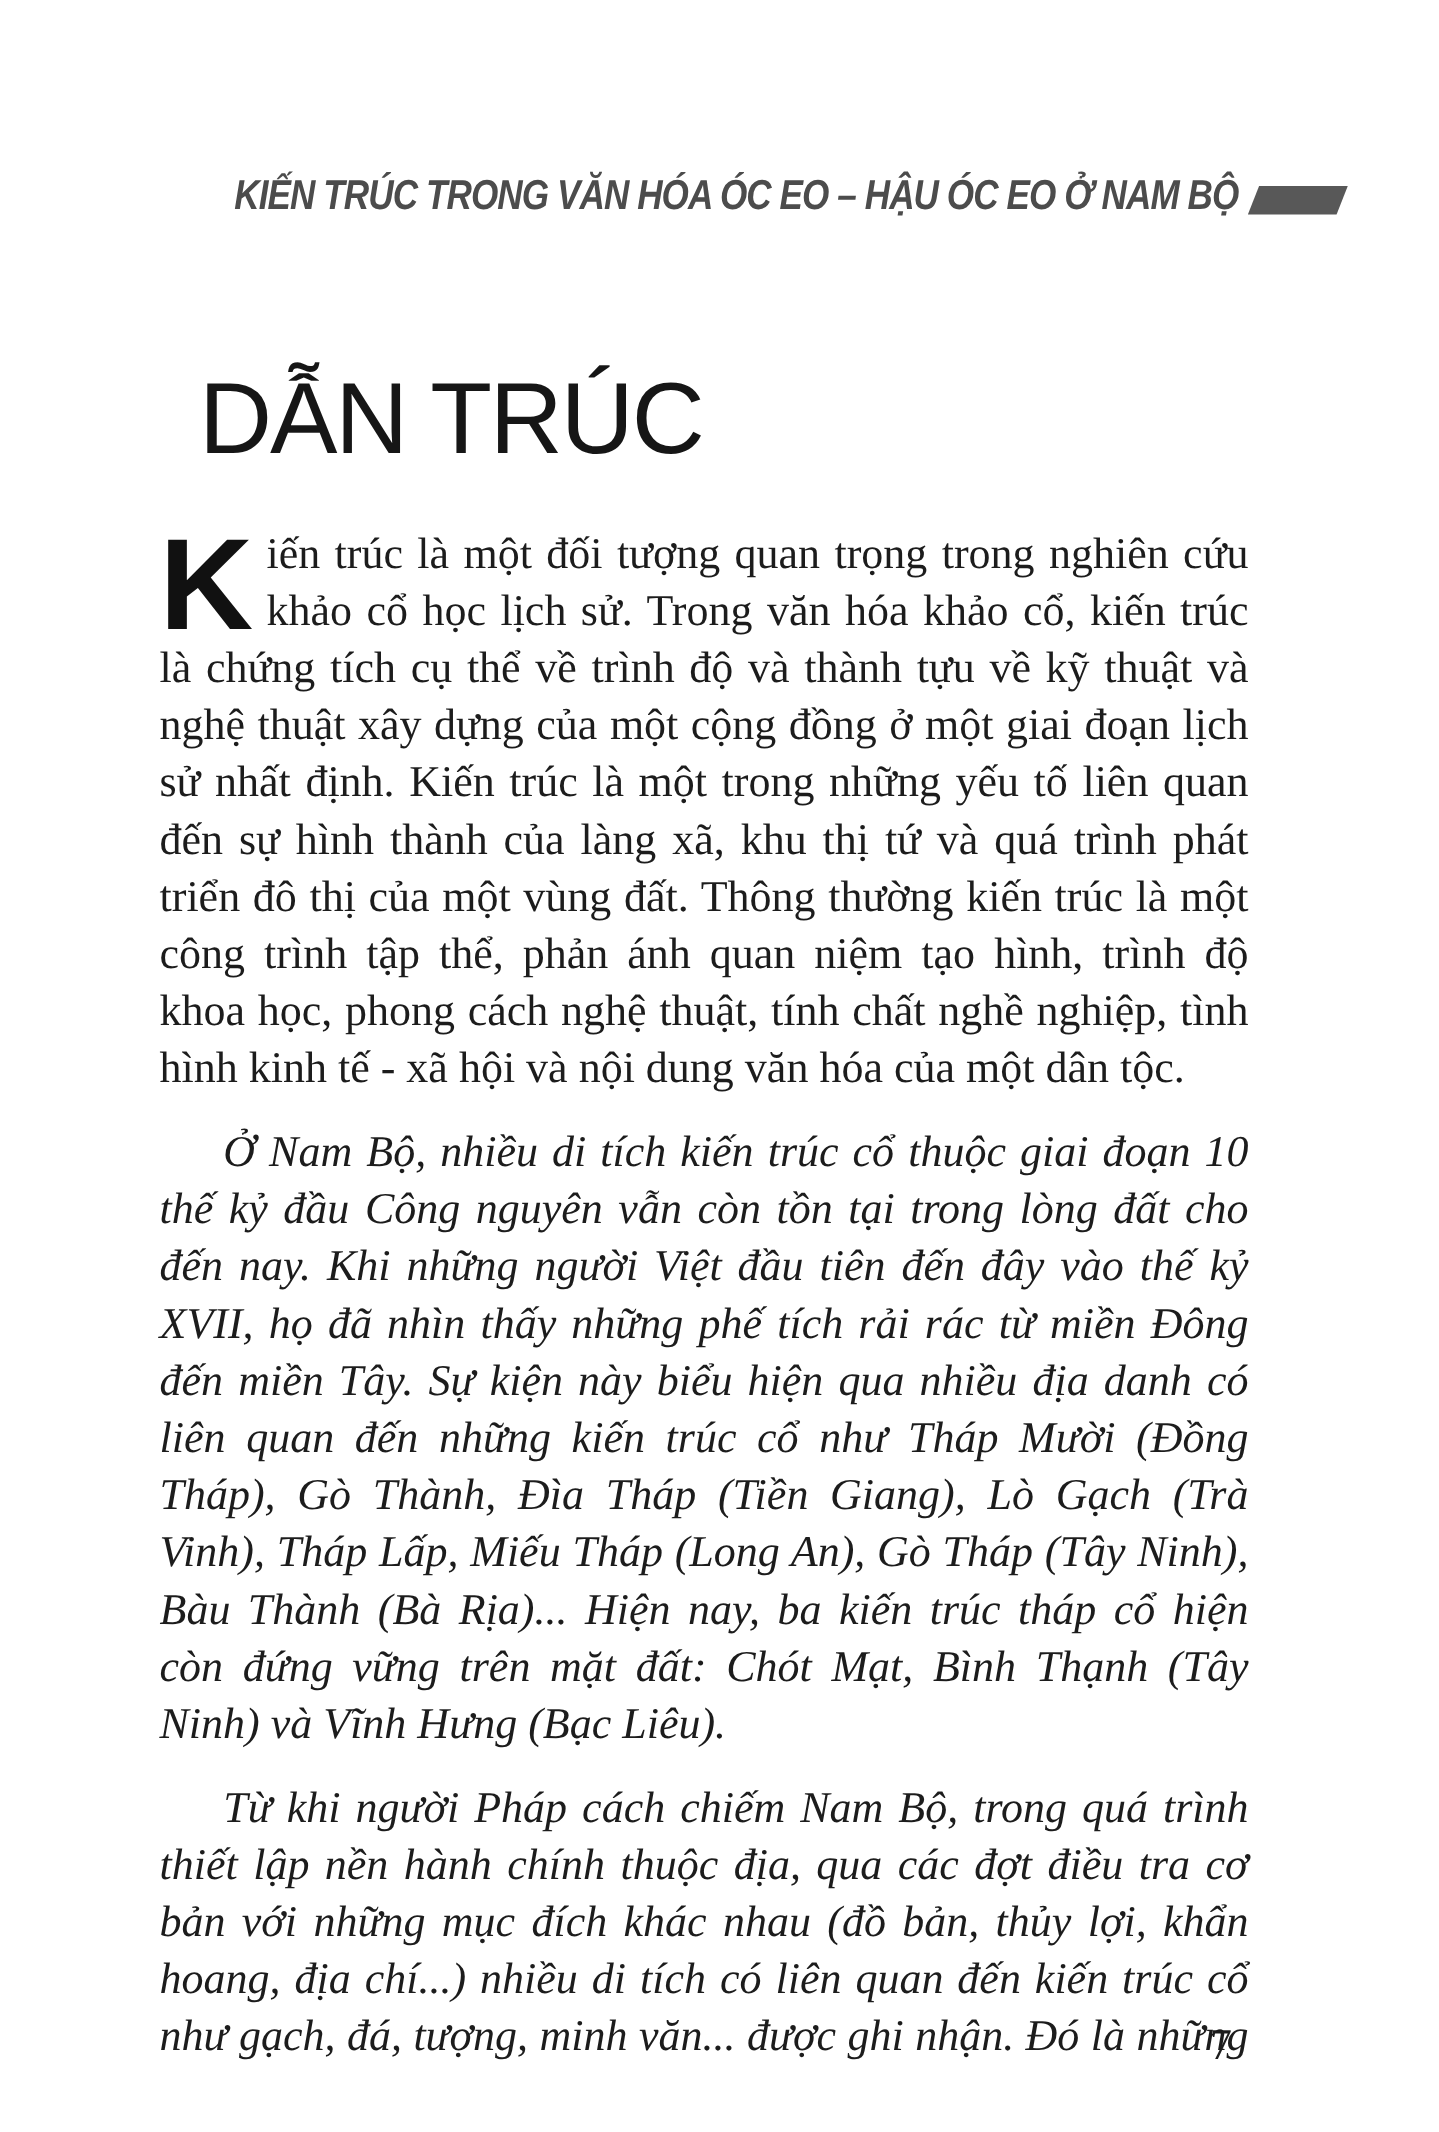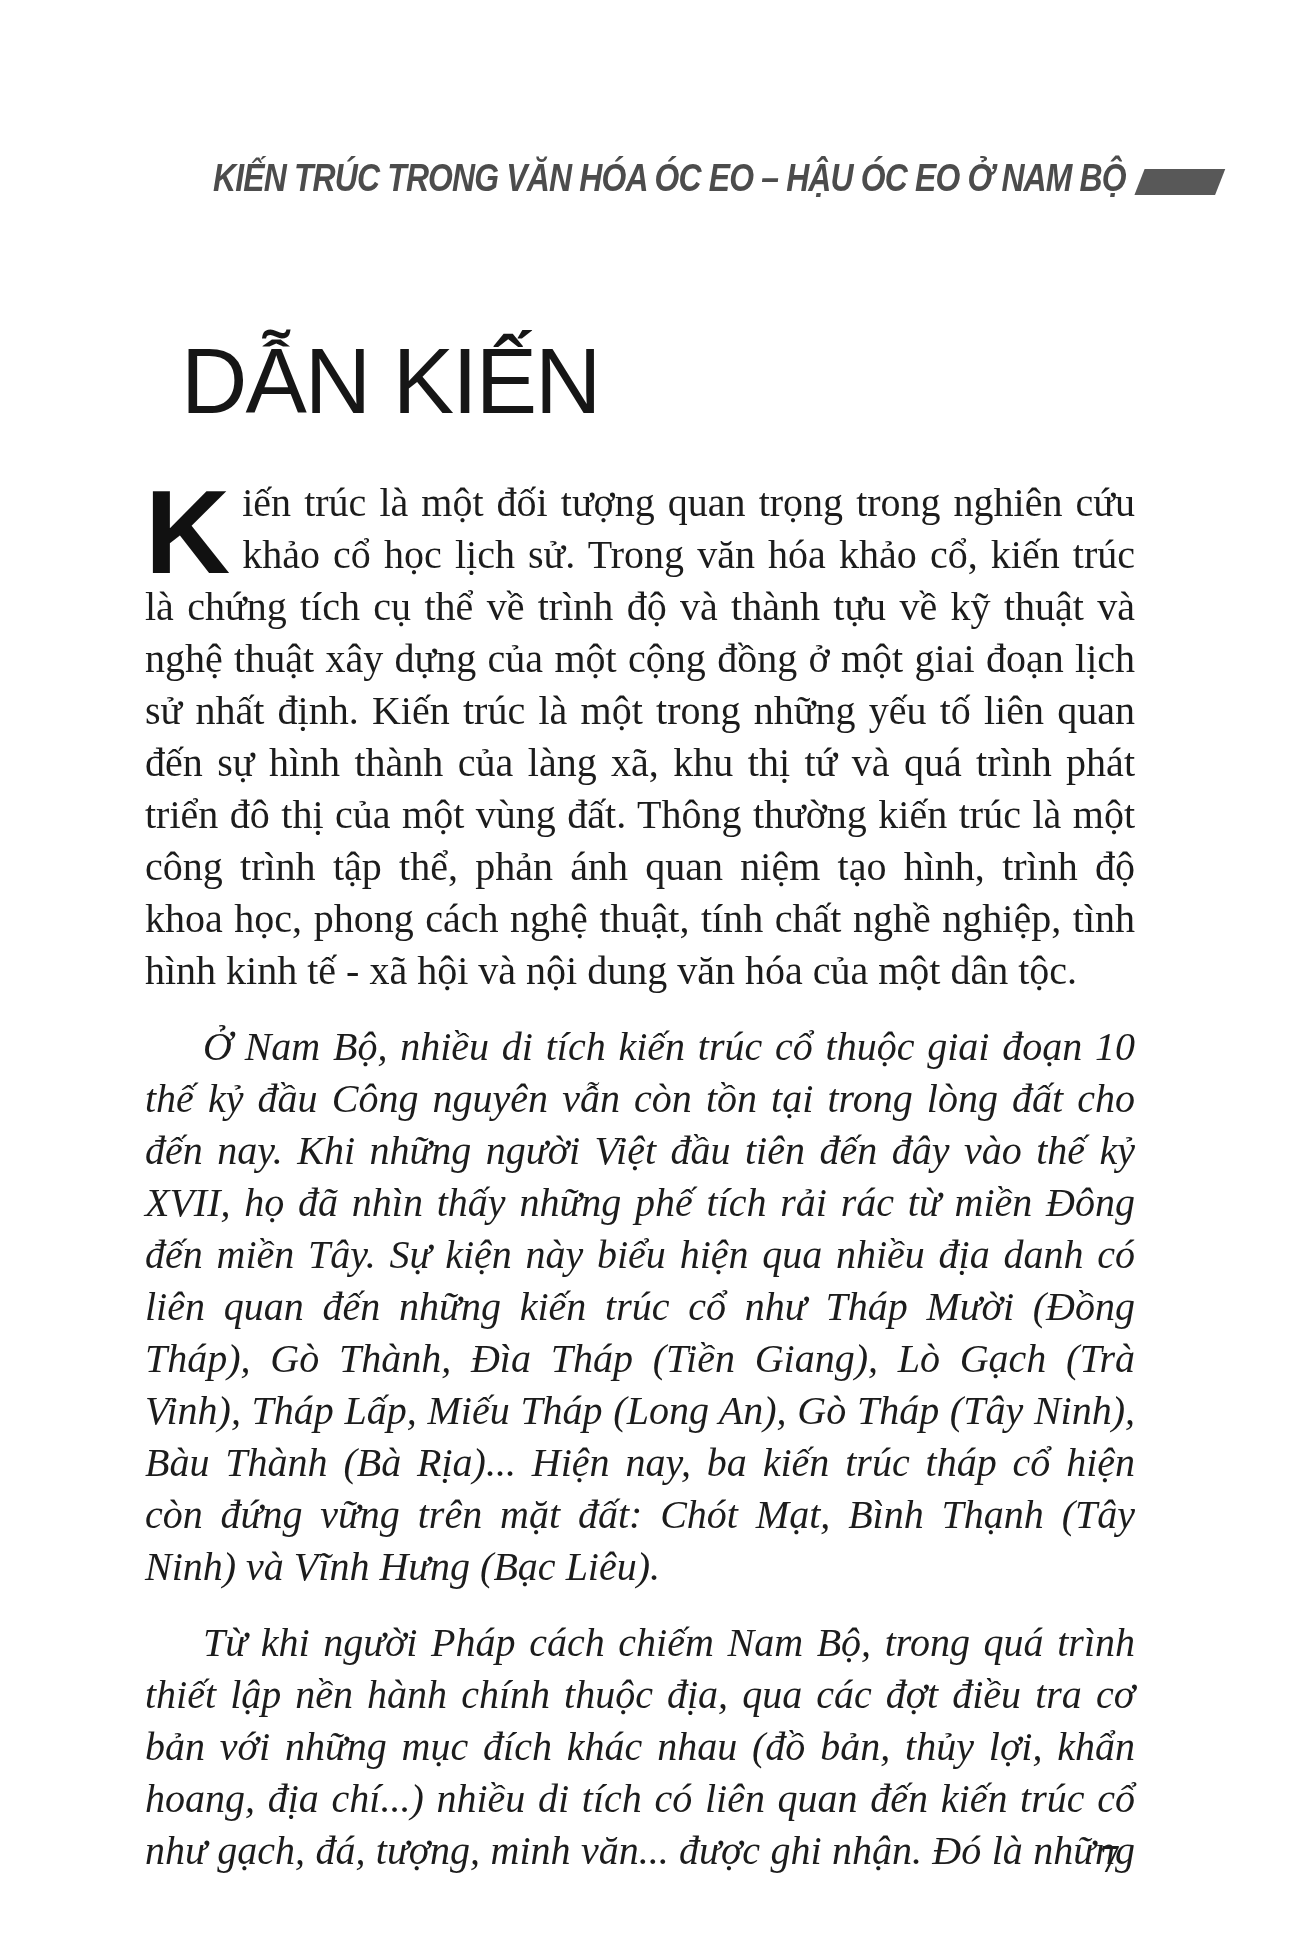--- a/index.html
+++ b/index.html
@@ -102,21 +102,21 @@
 </head>
 <body>
 
 <div class="page">
 
   <div class="running-header">
     <span class="running-title">KIẾN TRÚC TRONG VĂN HÓA ÓC EO – HẬU ÓC EO Ở NAM BỘ</span>
     <span class="header-accent"></span>
   </div>
 
-  <h1 class="chapter-title">DẪN KIẾN</h1>
+  <h1 class="chapter-title">DẪN TRÚC</h1>
 
   <div class="body-column">
     <p><span class="drop-cap">K</span><span>iến trúc là một đối tượng quan trọng trong nghiên cứu khảo cổ học lịch sử. Trong văn hóa khảo cổ, kiến trúc là chứng tích cụ thể về trình độ và thành tựu về kỹ thuật và nghệ thuật xây dựng của một cộng đồng ở một giai đoạn lịch sử nhất định. Kiến trúc là một trong những yếu tố liên quan đến sự hình thành của làng xã, khu thị tứ và quá trình phát triển đô thị của một vùng đất. Thông thường kiến trúc là một công trình tập thể, phản ánh quan niệm tạo hình, trình độ khoa học, phong cách nghệ thuật, tính chất nghề nghiệp, tình hình kinh tế - xã hội và nội dung văn hóa của một dân tộc.</span></p>
 
     <p class="para-indent">Ở Nam Bộ, nhiều di tích kiến trúc cổ thuộc giai đoạn 10 thế kỷ đầu Công nguyên vẫn còn tồn tại trong lòng đất cho đến nay. Khi những người Việt đầu tiên đến đây vào thế kỷ XVII, họ đã nhìn thấy những phế tích rải rác từ miền Đông đến miền Tây. Sự kiện này biểu hiện qua nhiều địa danh có liên quan đến những kiến trúc cổ như Tháp Mười (Đồng Tháp), Gò Thành, Đìa Tháp (Tiền Giang), Lò Gạch (Trà Vinh), Tháp Lấp, Miếu Tháp (Long An), Gò Tháp (Tây Ninh), Bàu Thành (Bà Rịa)... Hiện nay, ba kiến trúc tháp cổ hiện còn đứng vững trên mặt đất: Chót Mạt, Bình Thạnh (Tây Ninh) và Vĩnh Hưng (Bạc Liêu).</p>
 
     <p class="para-indent fill-last">Từ khi người Pháp cách chiếm Nam Bộ, trong quá trình thiết lập nền hành chính thuộc địa, qua các đợt điều tra cơ bản với những mục đích khác nhau (đồ bản, thủy lợi, khẩn hoang, địa chí...) nhiều di tích có liên quan đến kiến trúc cổ như gạch, đá, tượng, minh văn... được ghi nhận. Đó là những</p>
   </div>
 
   <div class="page-number">7</div>

